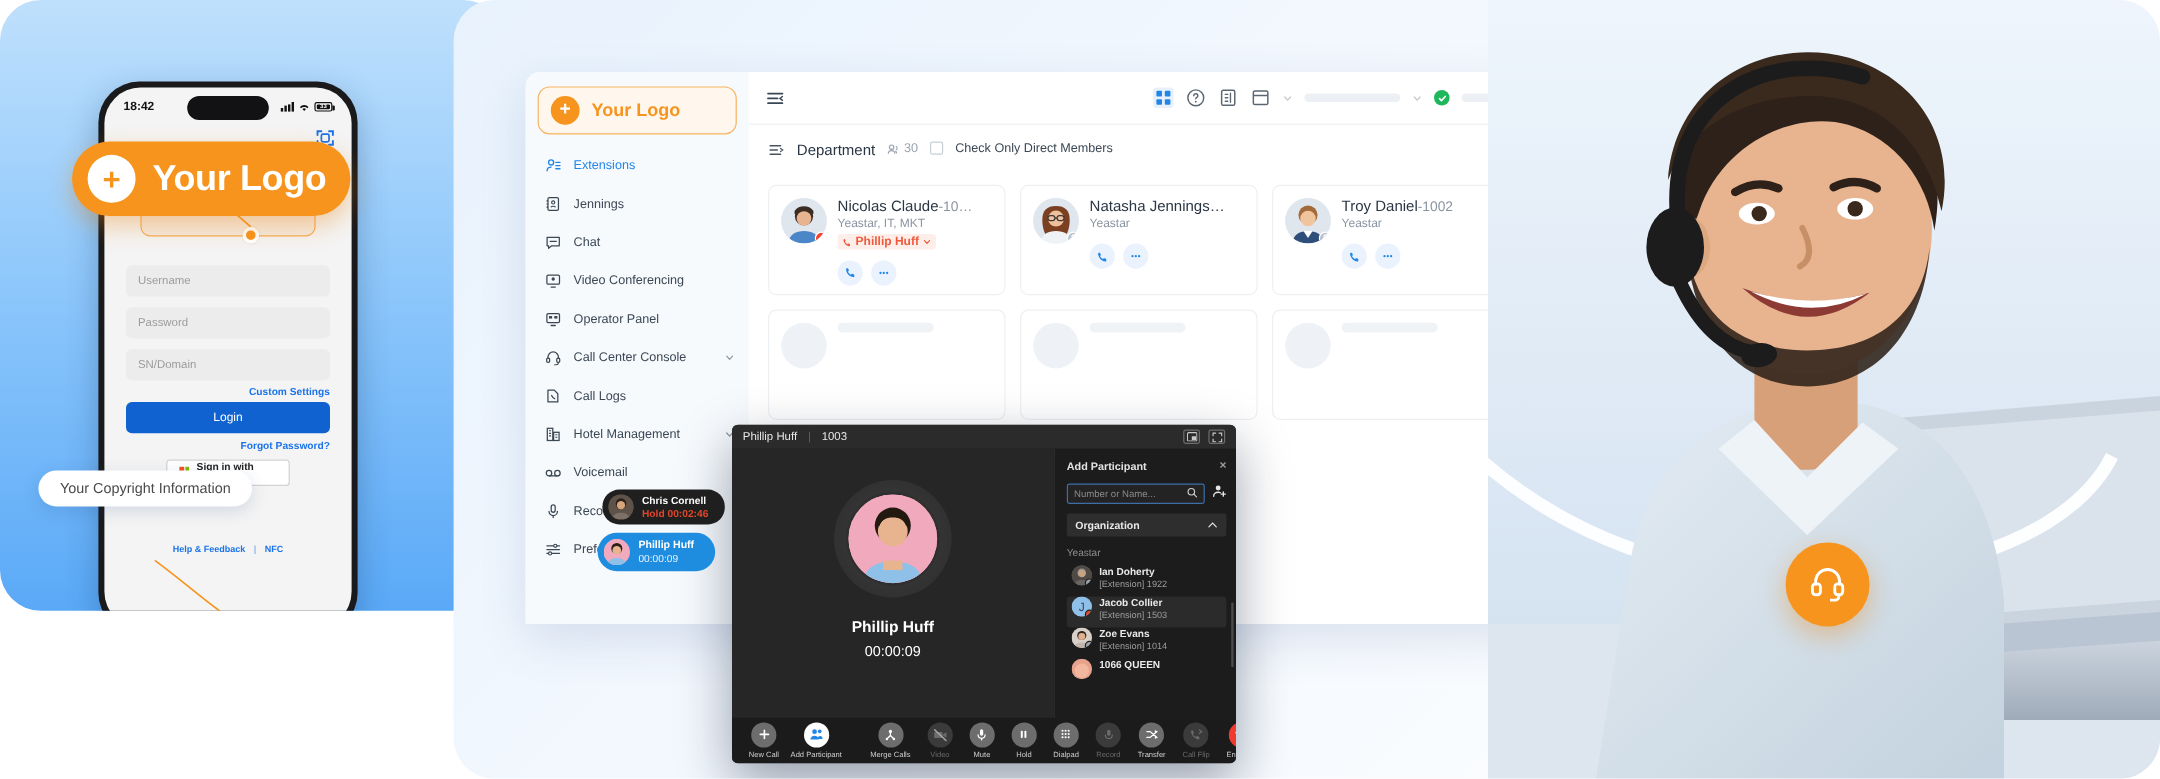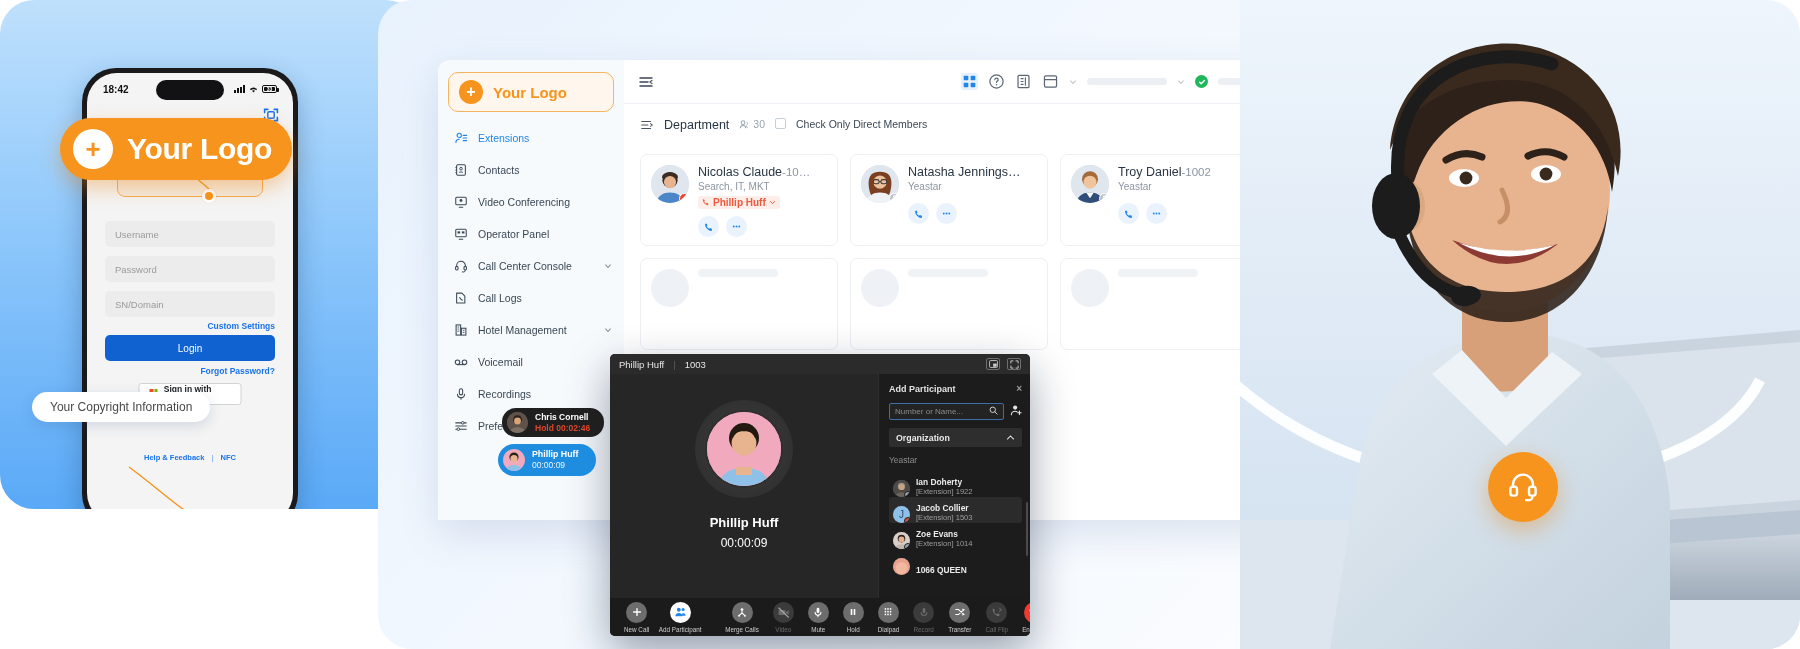--- a/index.html
+++ b/index.html
@@ -266,21 +266,21 @@
     display:flex;align-items:center; padding:0 5px; font-size:8px; color:#8a8a8a;
   }
   .ap-input .mag{ margin-left:auto; }
   .ap-org{
     margin-top:8px; height:19px; background:#2e2e2e; border-radius:2px;
     display:flex; align-items:center; padding:0 7px; font-size:8.8px; color:#e8e8e8; font-weight:600;
   }
   .ap-org .chev{ margin-left:auto; }
   .ap-grp{ margin-top:8px; font-size:8.4px; color:#8d8d8d; }
   .ap-list{ margin-top:6px; }
-  .ap-row{ display:flex; align-items:flex-end; gap:6px; height:26px; padding:0 4px; border-radius:3px;}
+  .ap-row{ display:flex; align-items:flex-start; gap:6px; height:26px; padding:0 4px; border-radius:3px;}
   .ap-row.sel{ background:#2b2b2b; }
   .ap-av{ width:17px;height:17px;border-radius:50%; position:relative; flex:none; overflow:hidden; background:#4d5b6a;}
   .ap-av .st{ position:absolute; right:-2px; bottom:-2px; width:8px;height:8px;border-radius:50%;
               border:1.3px solid #1c1c1c; background:#9aa4af;}
   .ap-av .st.busy{ background:#e0482f; }
   .ap-nm{ font-size:8.4px; color:#eaeaea; font-weight:600; line-height:1.25;}
   .ap-ex{ font-size:7.6px; color:#9d9d9d; line-height:1.3;}
   .ap-scroll{ position:absolute; right:2px; top:128px; width:2px; height:54px; background:#4b4b4b; border-radius:2px;}
 
   .cw-bar{
@@ -416,23 +416,30 @@
           <span class="lbl">Extensions</span>
         </div>
 
         <div class="nav-item">
           <svg class="ico" viewBox="0 0 16 16">
               <rect x="3" y="2" width="10" height="12" rx="1.3" fill="none" stroke="currentColor" stroke-width="1.2"></rect>
               <circle cx="8" cy="6.5" r="1.5" fill="none" stroke="currentColor" stroke-width="1.1"></circle>
               <path d="M5.8 11c.5-1.1 3.9-1.1 4.4 0" fill="none" stroke="currentColor" stroke-width="1.1"></path>
               <path d="M1.6 5h1.6M1.6 8h1.6M1.6 11h1.6" stroke="currentColor" stroke-width="1.1"></path>
             </svg>
-          <span class="lbl">Contacts</span>
-        </div>
-
+          <span class="lbl">Jennings</span>
+        </div>
+
+        <div class="nav-item">
+          <svg class="ico" viewBox="0 0 16 16">
+              <path d="M2.2 3.2h11.6v8H6.6L3.6 13.6V11.2H2.2z" fill="none" stroke="currentColor" stroke-width="1.2" stroke-linejoin="round"></path>
+              <path d="M5 7h6" stroke="currentColor" stroke-width="1.1" stroke-linecap="round"></path>
+            </svg>
+          <span class="lbl">Chat</span>
+        </div>
 
         <div class="nav-item">
           <svg class="ico" viewBox="0 0 16 16">
               <rect x="2" y="2.6" width="12" height="8.6" rx="1.2" fill="none" stroke="currentColor" stroke-width="1.2"></rect>
               <circle cx="8" cy="6.3" r="1.6" fill="currentColor"></circle>
               <path d="M6 14h4" stroke="currentColor" stroke-width="1.2" stroke-linecap="round"></path>
             </svg>
           <span class="lbl">Video Conferencing</span>
         </div>
 
@@ -605,21 +612,21 @@
                     <rect width="40" height="40" fill="#dfe6ee"></rect>
                     <circle cx="20" cy="16" r="8" fill="#3c2c23"></circle>
                     <circle cx="20" cy="18" r="6.4" fill="#e8b48f"></circle>
                     <path d="M6 40c1-8 7-11 14-11s13 3 14 11z" fill="#4a86c8"></path>
                     <path d="M12 11c3-5 13-5 16 0 .6 1.3.4 3-.4 3.6-1-3-3.6-4.4-7.6-4.4s-6.6 1.4-7.6 4.4c-.8-.6-1-2.3-.4-3.6z" fill="#3c2c23"></path>
                   </svg>
                 <span class="badge-dot red"></span>
               </div>
               <div>
                 <div class="c-name"><span>Nicolas Claude</span><span class="ext">-10…</span></div>
-                <div class="c-org">Search, IT, MKT</div>
+                <div class="c-org">Yeastar, IT, MKT</div>
                 <div class="c-callee">
                   <svg width="8" height="8" viewBox="0 0 14 14">
                       <path d="M3 2.2c.6 0 1 .3 1.2.9l.5 1.4c.1.4 0 .8-.3 1l-.7.6c.8 1.6 1.9 2.7 3.5 3.5l.6-.7c.3-.3.7-.4 1-.3l1.4.5c.6.2.9.6.9 1.2v1.1c0 .7-.6 1.2-1.3 1.1C5.7 12.1 2 8.4 1.5 3.6c-.1-.7.4-1.3 1.1-1.3z" fill="#f05a3c"></path>
                     </svg>
                   <span>Phillip Huff</span>
                   <svg width="7" height="7" viewBox="0 0 10 10">
                       <path d="M2 3.5 5 6.8 8 3.5" fill="none" stroke="#f05a3c" stroke-width="1.4" stroke-linecap="round"></path>
                     </svg>
                 </div>
                 <div class="c-actions">

